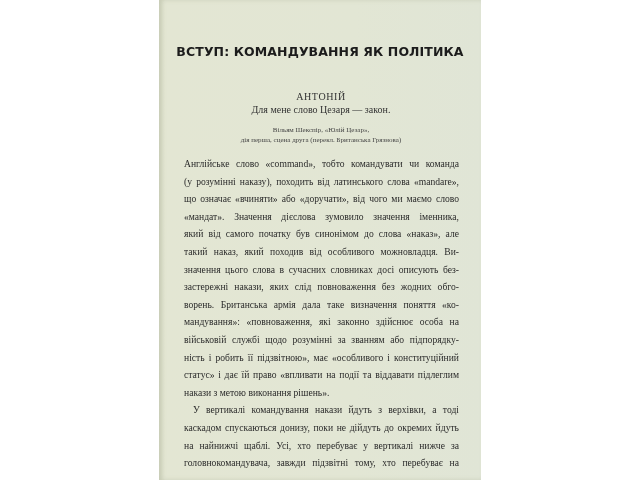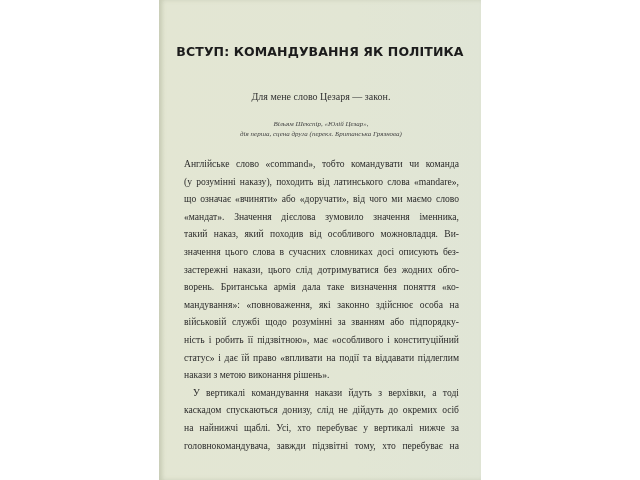--- a/index.html
+++ b/index.html
@@ -13,61 +13,63 @@
     position:absolute; left:0; top:44px; width:322px; text-align:center;
     font-family:"DejaVu Sans", sans-serif; font-weight:bold; font-size:12.5px;
     color:#1c1c1c; letter-spacing:0.1px;
   }
   .epigraph {
     position:absolute; left:62px; top:90px; width:200px; text-align:center;
     font-family:"Liberation Serif", serif; color:#333;
   }
   .epi-speaker { font-size:10px; letter-spacing:0.6px; line-height:13px; }
   .epi-quote { font-size:10px; line-height:14px; }
-  .epi-source { font-style:italic; font-size:7px; line-height:9.5px; margin-top:16px; color:#444; }
+  .epi-source { font-size:7px; line-height:9.5px; margin-top:9px; color:#444; }
   .body-text {
     position:absolute; left:25px; top:155px; width:275px;
     font-family:"Liberation Serif", serif; font-size:9.6px; line-height:17.6px;
     color:#2a2a2a; text-align:justify;
   }
   .body-text .line { display:block; white-space:nowrap; text-align-last:justify; text-align:justify; }
   .body-text .line.last { text-align-last:left; }
   .body-text .line.indent { padding-left:9px; }
 </style>
 </head>
 <body>
 
 <div class="page">
   <div class="heading">ВСТУП: КОМАНДУВАННЯ ЯК ПОЛІТИКА</div>
 
   <div class="epigraph">
+    <div class="epi-speaker">АНТОНІЙ</div>
     <div class="epi-quote">Для мене слово Цезаря — закон.</div>
     <div class="epi-source">
       <div>Вільям Шекспір, «Юлій Цезар»,</div>
       <div>дія перша, сцена друга (перекл. Британська Грязнова)</div>
     </div>
   </div>
 
   <div class="body-text">
     <div>
       <span class="line">Англійське слово «command», тобто командувати чи команда</span>
       <span class="line">(у розумінні наказу), походить від латинського слова «mandare»,</span>
       <span class="line">що означає «вчиняти» або «доручати», від чого ми маємо слово</span>
       <span class="line">«мандат». Значення дієслова зумовило значення іменника,</span>
+      <span class="line">який від самого початку був синонімом до слова «наказ», але</span>
       <span class="line">такий наказ, який походив від особливого можновладця. Ви-</span>
       <span class="line">значення цього слова в сучасних словниках досі описують без-</span>
-      <span class="line">застережні накази, цього слід дотримуватися без жодних обго-</span>
+      <span class="line">застережні накази, яких слід повноваження без жодних обго-</span>
       <span class="line">ворень. Британська армія дала таке визначення поняття «ко-</span>
       <span class="line">мандування»: «повноваження, які законно здійснює особа на</span>
       <span class="line">військовій службі щодо розумінні за званням або підпорядку-</span>
       <span class="line">ність і робить її підзвітною», має «особливого і конституційний</span>
       <span class="line">статус» і дає їй право «впливати на події та віддавати підлеглим</span>
       <span class="line last">накази з метою виконання рішень».</span>
     </div>
     <div>
       <span class="line indent">У вертикалі командування накази йдуть з верхівки, а тоді</span>
-      <span class="line">каскадом спускаються донизу, слід не дійдуть до окремих осіб</span>
+      <span class="line">каскадом спускаються донизу, поки не дійдуть до окремих йдуть</span>
       <span class="line">на найнижчі щаблі. Усі, хто перебуває у вертикалі нижче за</span>
       <span class="line">головнокомандувача, завжди підзвітні тому, хто перебуває на</span>
 
     </div>
   </div>
 </div>
 
 </body></html>

